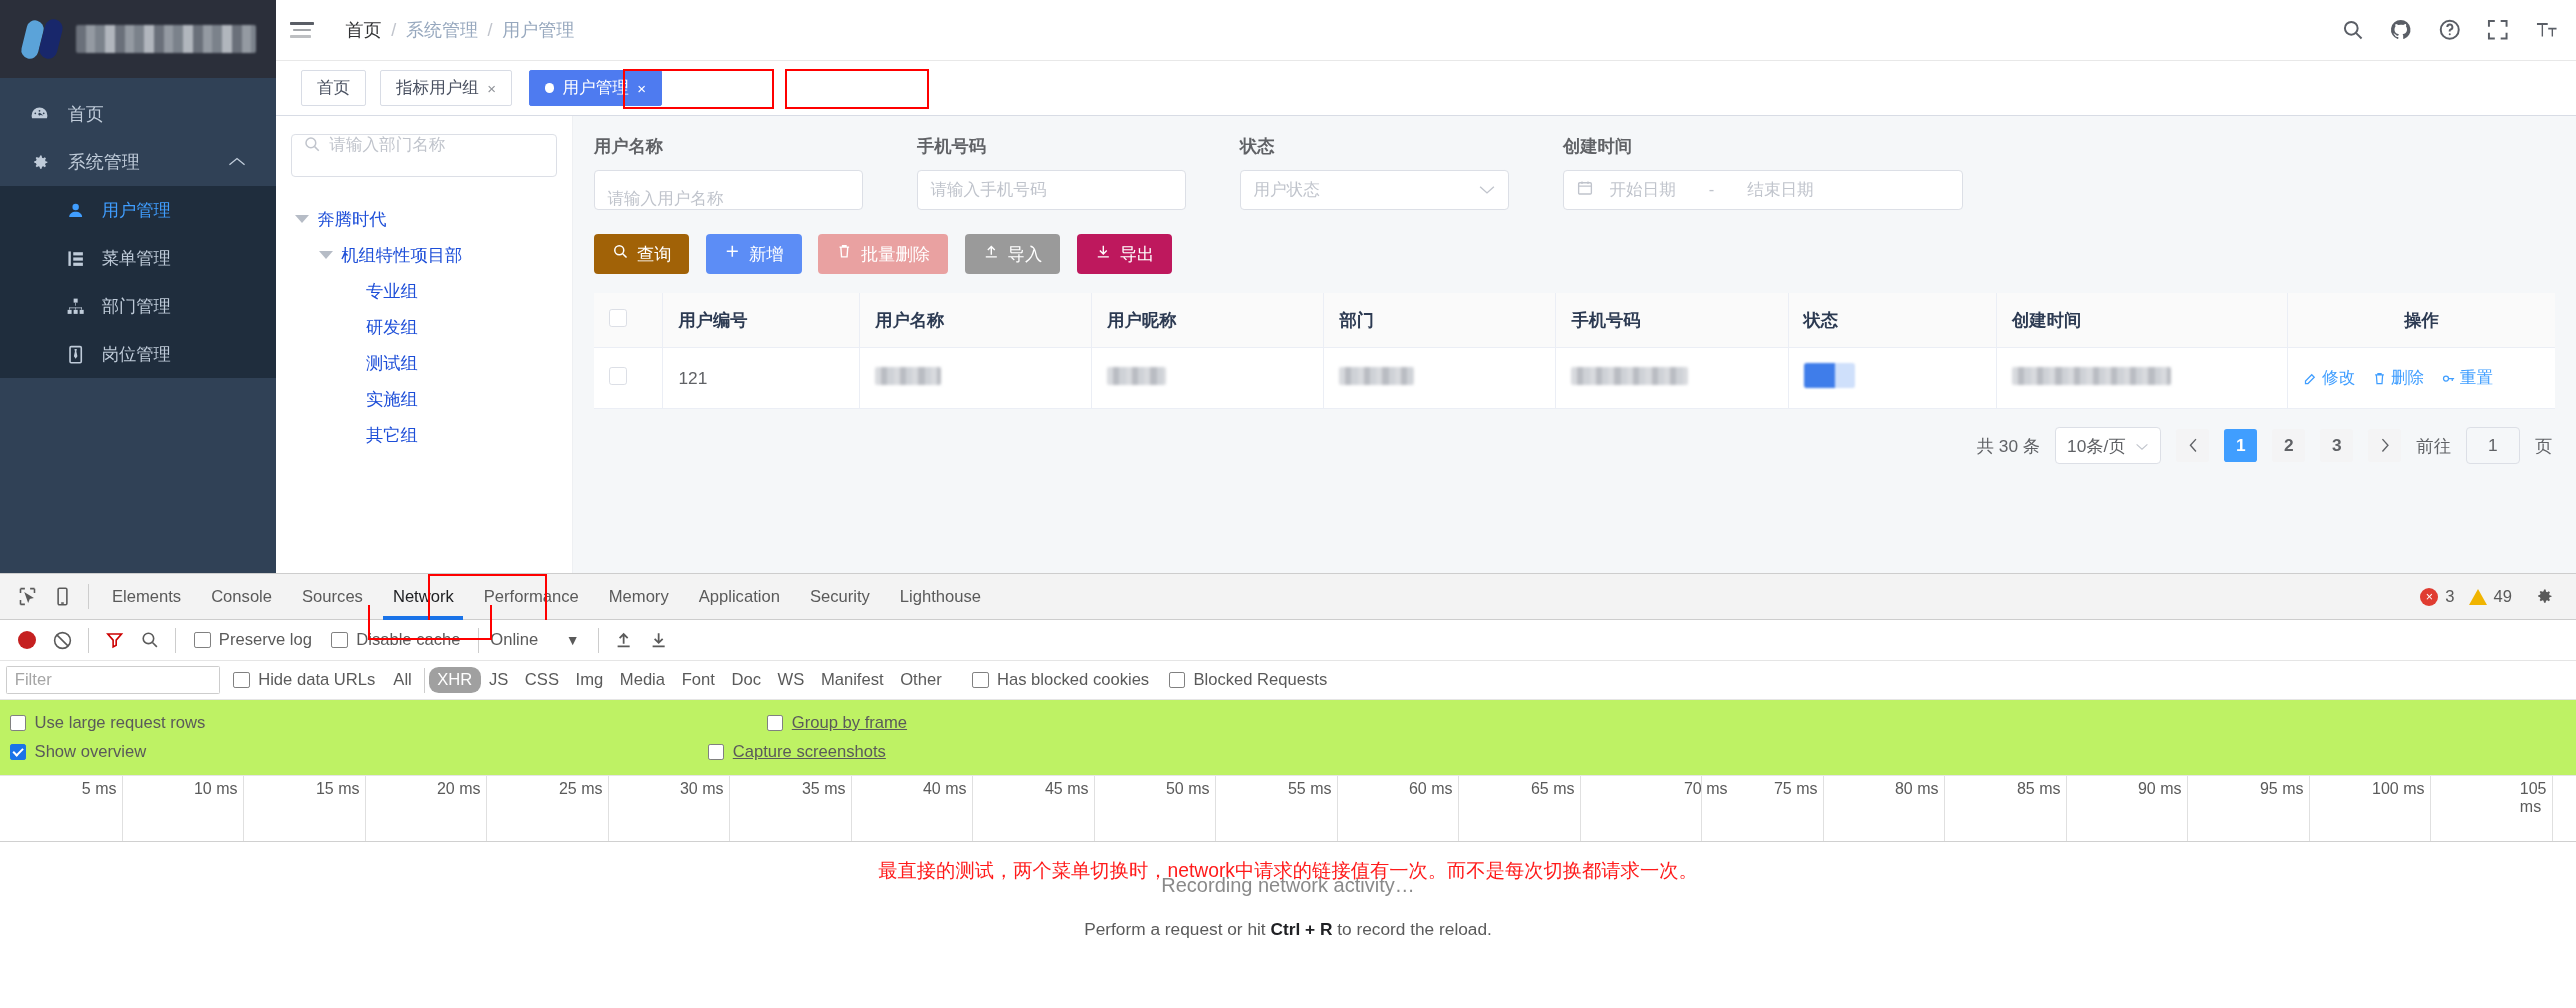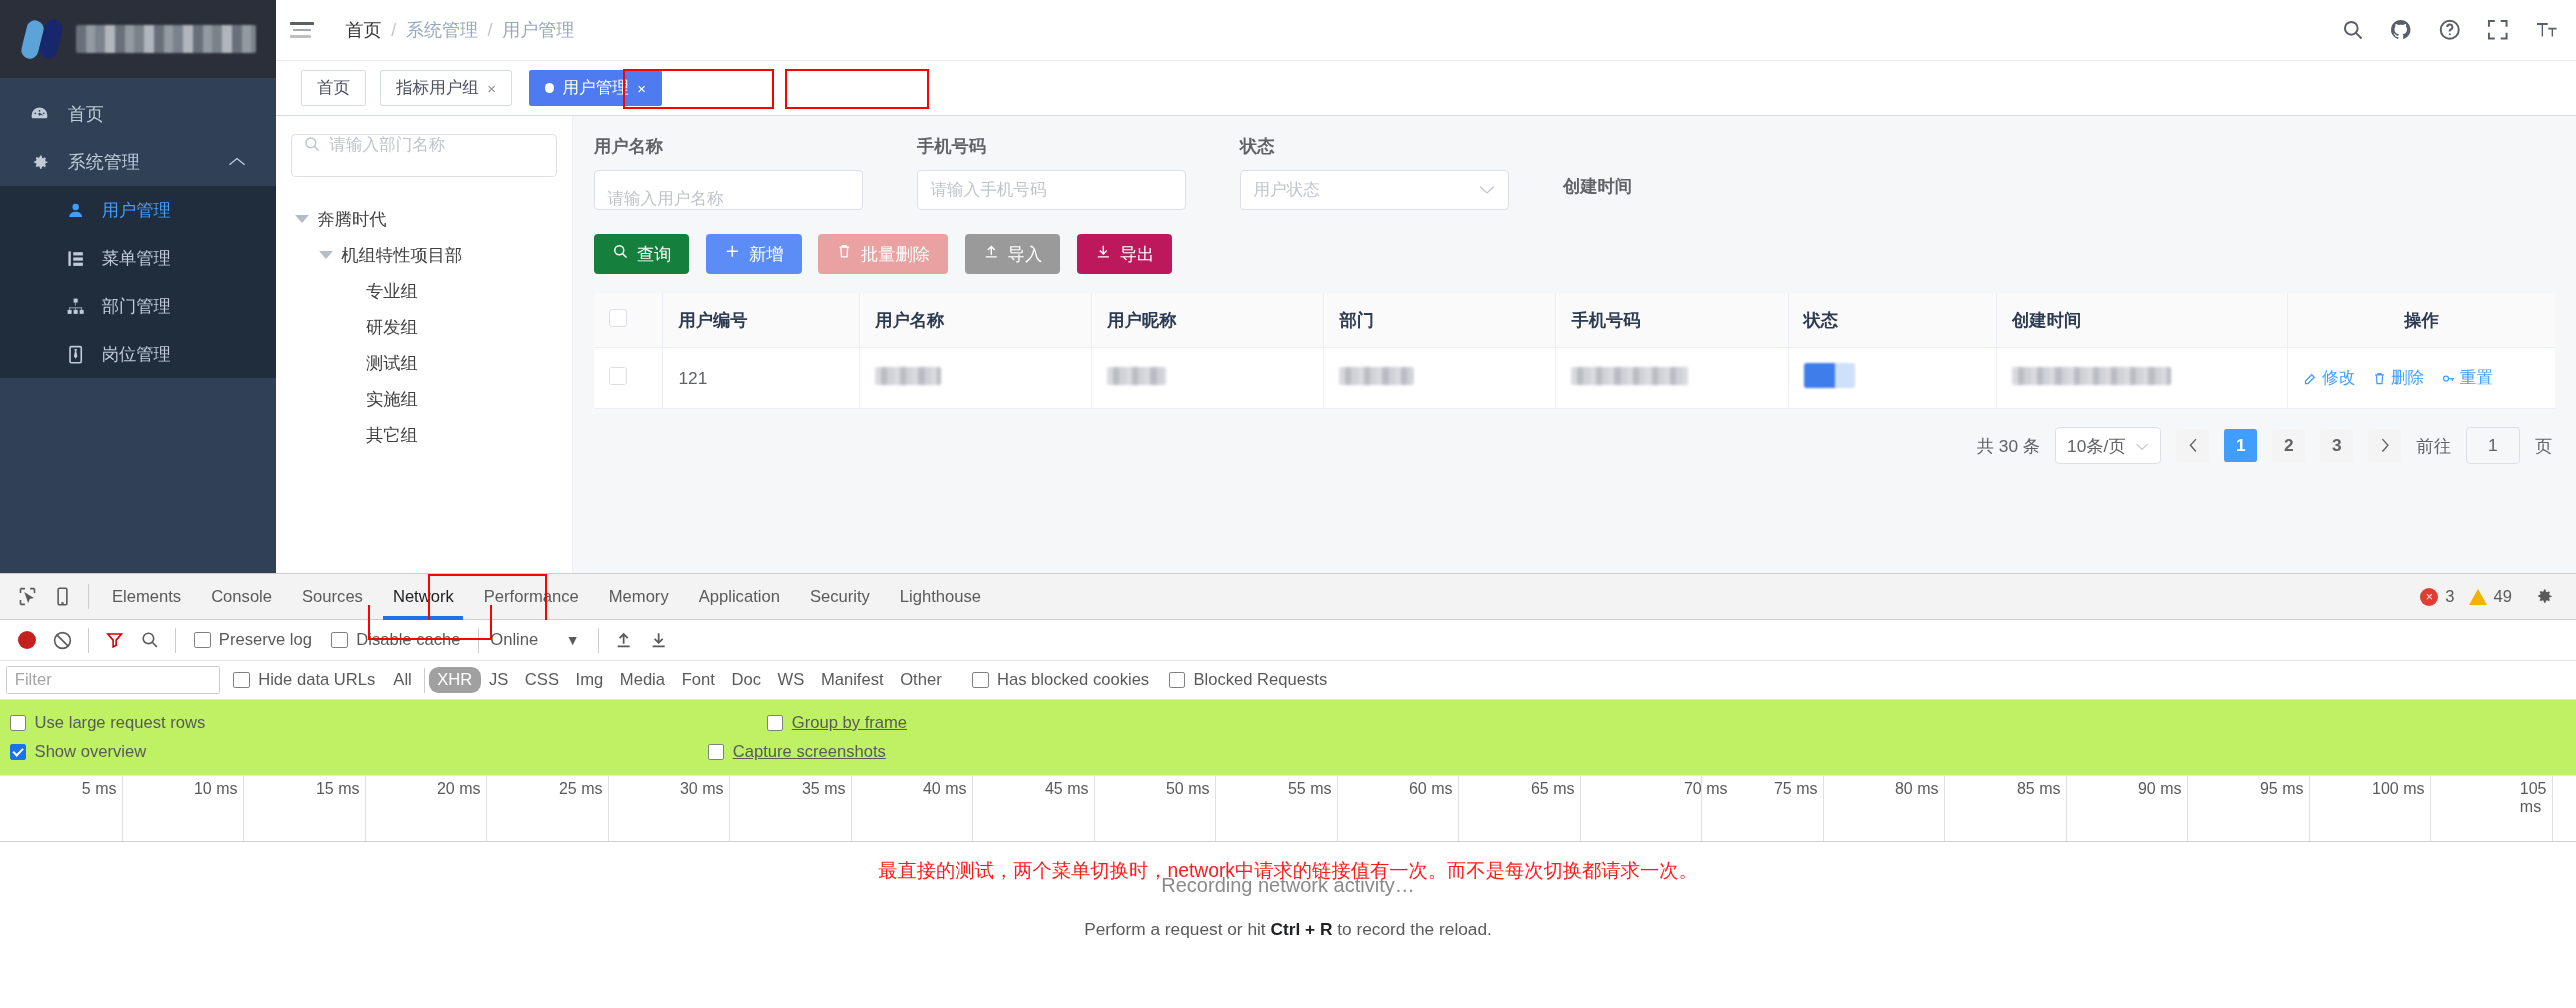--- a/index.html
+++ b/index.html
@@ -99,21 +99,21 @@
   .tree-panel { width: 297px; background: #fff; padding: 18px 15px 0 15px; border-right: 0.7px solid #eef0f3; }
   .tree-search {
     height: 43px; border: 0.7px solid #dcdfe6; border-radius: 4.1px; display: flex; align-items: flex-start;
     padding: 0 11px; gap: 8.3px; color: #c0c4cc; font-size: 16.6px;
   }
   .tree-search input {
     border: none; outline: none; font-size: 16.6px; color: #606266; flex: 1;
     font-family: "Liberation Sans", sans-serif; background: transparent;
   }
   .tree-search input::placeholder { color: #c0c4cc; }
-  .tree { margin-top: 23.5px; font-size: 17.3px; color: #404040; }
+  .tree { margin-top: 23.5px; font-size: 17.3px; color: #1d4ed8; }
   .tree-node { display: flex; align-items: center; height: 36px; cursor: pointer; }
   .tree-node .tri {
     width: 0; height: 0; margin-right: 8.3px;
     border-left: 7.6px solid transparent; border-right: 7.6px solid transparent;
     border-top: 8.3px solid #b6bcc6;
   }
 
   .content-panel { flex: 1; padding: 18px 21px 0 21px; overflow: hidden; }
 
   .form-row { display: flex; align-items: flex-end; gap: 0; }
@@ -129,21 +129,21 @@
   }
   .form-input input::placeholder { color: #c0c4cc; }
   .select-caret { margin-left: auto; color: #c0c4cc; }
 
   .btn-row { display: flex; gap: 16.6px; margin-top: 23.5px; }
   .btn {
     height: 40px; padding: 0 18px; border-radius: 4.1px; border: none; color: #fff;
     font-size: 17.3px; display: flex; align-items: center; gap: 8.3px; cursor: pointer;
     font-family: "Liberation Sans", sans-serif;
   }
-  .btn.query { background: #15803d; }
+  .btn.query { background: #a16207; }
   .btn.add { background: #5c8df6; }
   .btn.del { background: #e9a1a1; }
   .btn.imp { background: #9a9a9a; }
   .btn.exp { background: #be185d; }
 
   
   .table { margin-top: 19.3px; width: 100%; border-collapse: collapse; background: #fff; table-layout: fixed; }
   .table th {
     background: #fafafa; font-size: 17.3px; color: #2c3a52; font-weight: bold;
     text-align: left; padding: 15px 15px; border-bottom: 0.7px solid #ebeef5;
@@ -429,20 +429,31 @@
               <span>用户状态</span>
               <span class="select-caret">
                 <svg width="18" height="11" viewBox="0 0 26 16" fill="none" stroke="currentColor" stroke-width="2">
                     <path d="M3 4 L13 13 L23 4"></path>
                   </svg>
               </span>
             </div>
           </div>
           <div class="form-field" style="width:400px; margin-left:54px;">
             <div class="form-label">创建时间</div>
+            <div class="form-input" style="width:400px; gap:15px;">
+              <span>
+                <svg width="18" height="18" viewBox="0 0 24 24" fill="none" stroke="#c0c4cc" stroke-width="1.8">
+                    <rect x="3.5" y="5" width="17" height="15" rx="1.5"></rect>
+                    <path d="M3.5 9.5h17M8 3.2v3.4M16 3.2v3.4"></path>
+                  </svg>
+              </span>
+              <span>开始日期</span>
+              <span style="margin:0 18px;">-</span>
+              <span>结束日期</span>
+            </div>
           </div>
         </div>
 
         <div class="btn-row">
           <button class="btn query">
             <span>
               <svg width="16.6" height="16.6" viewBox="0 0 24 24" fill="none" stroke="currentColor" stroke-width="2.2">
                   <circle cx="10.5" cy="10.5" r="6.5"></circle>
                   <path d="M15.5 15.5 21 21"></path>
                 </svg>

